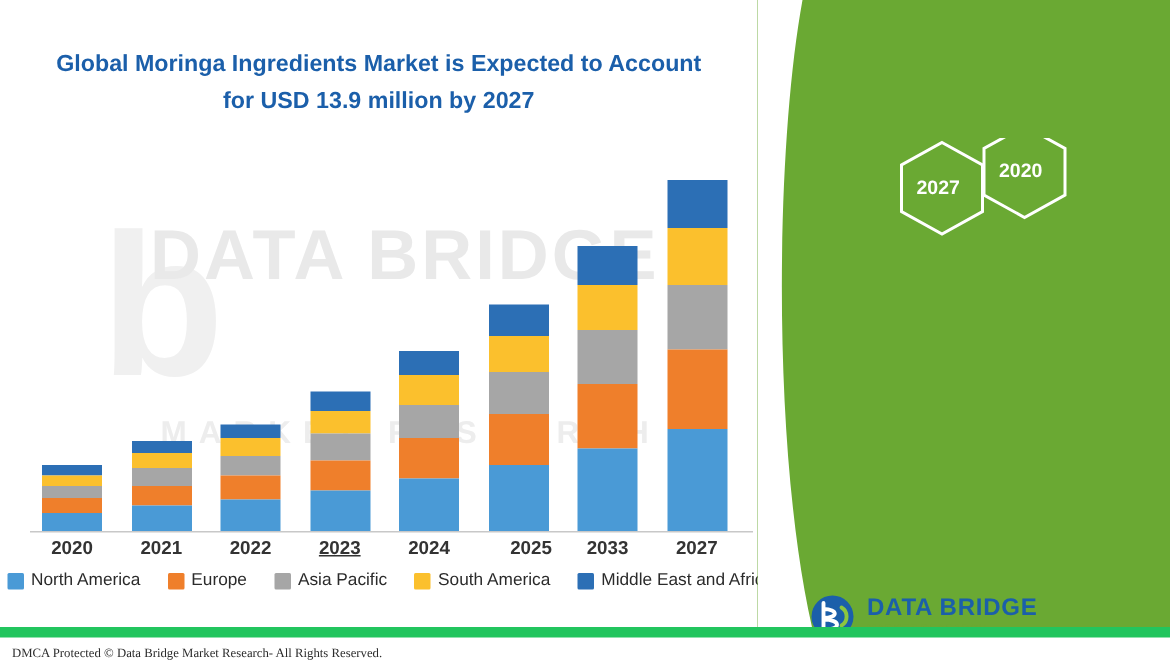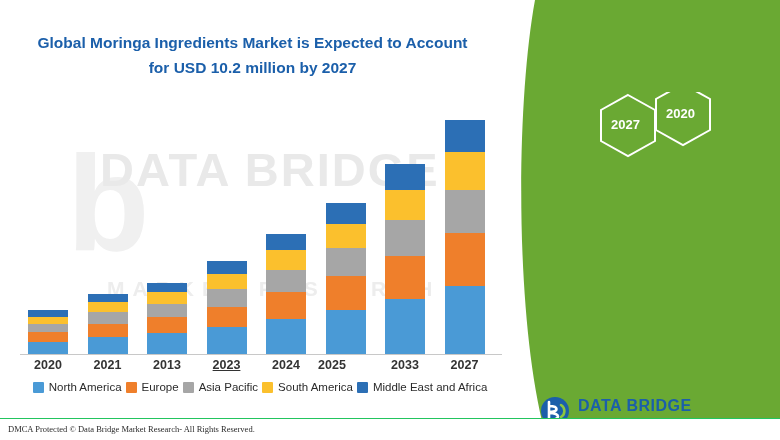--- a/index.html
+++ b/index.html
@@ -167,38 +167,38 @@
   }
 
   .legend {
     position: absolute;
     left: 0; top: 374px;
     width: 520px;
     height: 26px;
     display: flex;
     align-items: center;
     justify-content: center;
-    gap: 4px;
+    gap: 18px;
   }
   .legend-item { display: flex; align-items: center; }
   .legend-swatch {
     width: 11px; height: 11px;
     margin-right: 5px;
     border-radius: 1px;
   }
   .legend-label {
     font-size: 11.5px;
     color: #2b2b2b;
   }
 
   .footer-bar {
     position: absolute;
     left: 0; bottom: 0;
     width: 780px; height: 22px;
-    border-top: 1px solid #22c55e;
+    border-top: 7px solid #22c55e;
     background: #ffffff;
   }
   .footer-left {
     position: absolute;
     left: 8px; top: 5px;
     font-size: 8.5px;
     color: #2b2b2b;
     font-family: "Liberation Serif", serif;
   }
   .footer-right {
@@ -209,21 +209,21 @@
     font-family: "Liberation Serif", serif;
   }
 </style>
 </head>
 <body>
 
 <div id="page">
 
   <div class="chart-area">
 
-    <div class="chart-title">Global Moringa Ingredients Market is Expected to Account for USD 10.2 million by 2027</div>
+    <div class="chart-title">Global Moringa Ingredients Market is Expected to Account for USD 13.9 million by 2027</div>
 
     <div class="watermark">
       <div class="wm-b">b</div>
       <div class="wm-big">DATA BRIDGE</div>
       <div class="wm-small">MARKET RESEARCH</div>
     </div>
 
     <div class="plot" id="plot">
       <div class="axis-line"></div>
     <div class="bar-group" style="left: 28px;">
@@ -280,24 +280,24 @@
           <div class="seg" style="height: 52.6786px; background: rgb(239, 127, 43);"></div>
           <div class="seg" style="height: 43.75px; background: rgb(166, 166, 166);"></div>
           <div class="seg" style="height: 37.5px; background: rgb(251, 192, 45);"></div>
           <div class="seg" style="height: 32.1429px; background: rgb(44, 111, 181);"></div>
         </div>
       </div>
 
     <div class="x-labels" id="x-labels">
         <div class="x-tick" style="left: 18px;">2020</div>
         <div class="x-tick" style="left: 77.5px;">2021</div>
-        <div class="x-tick" style="left: 137px;">2013</div>
+        <div class="x-tick" style="left: 137px;">2022</div>
         <div class="x-tick" style="left: 196.5px; text-decoration: underline;">2023</div>
         <div class="x-tick" style="left: 256px;">2024</div>
-        <div class="x-tick" style="left: 302px;">2025</div>
+        <div class="x-tick" style="left: 324px;">2025</div>
         <div class="x-tick" style="left: 375px;">2033</div>
         <div class="x-tick" style="left: 434.5px;">2027</div>
       </div>
 
     <div class="legend" id="legend">
         <div class="legend-item">
           <span class="legend-swatch" style="background: rgb(74, 154, 214);"></span>
           <span class="legend-label">North America</span>
         </div>
         <div class="legend-item">

